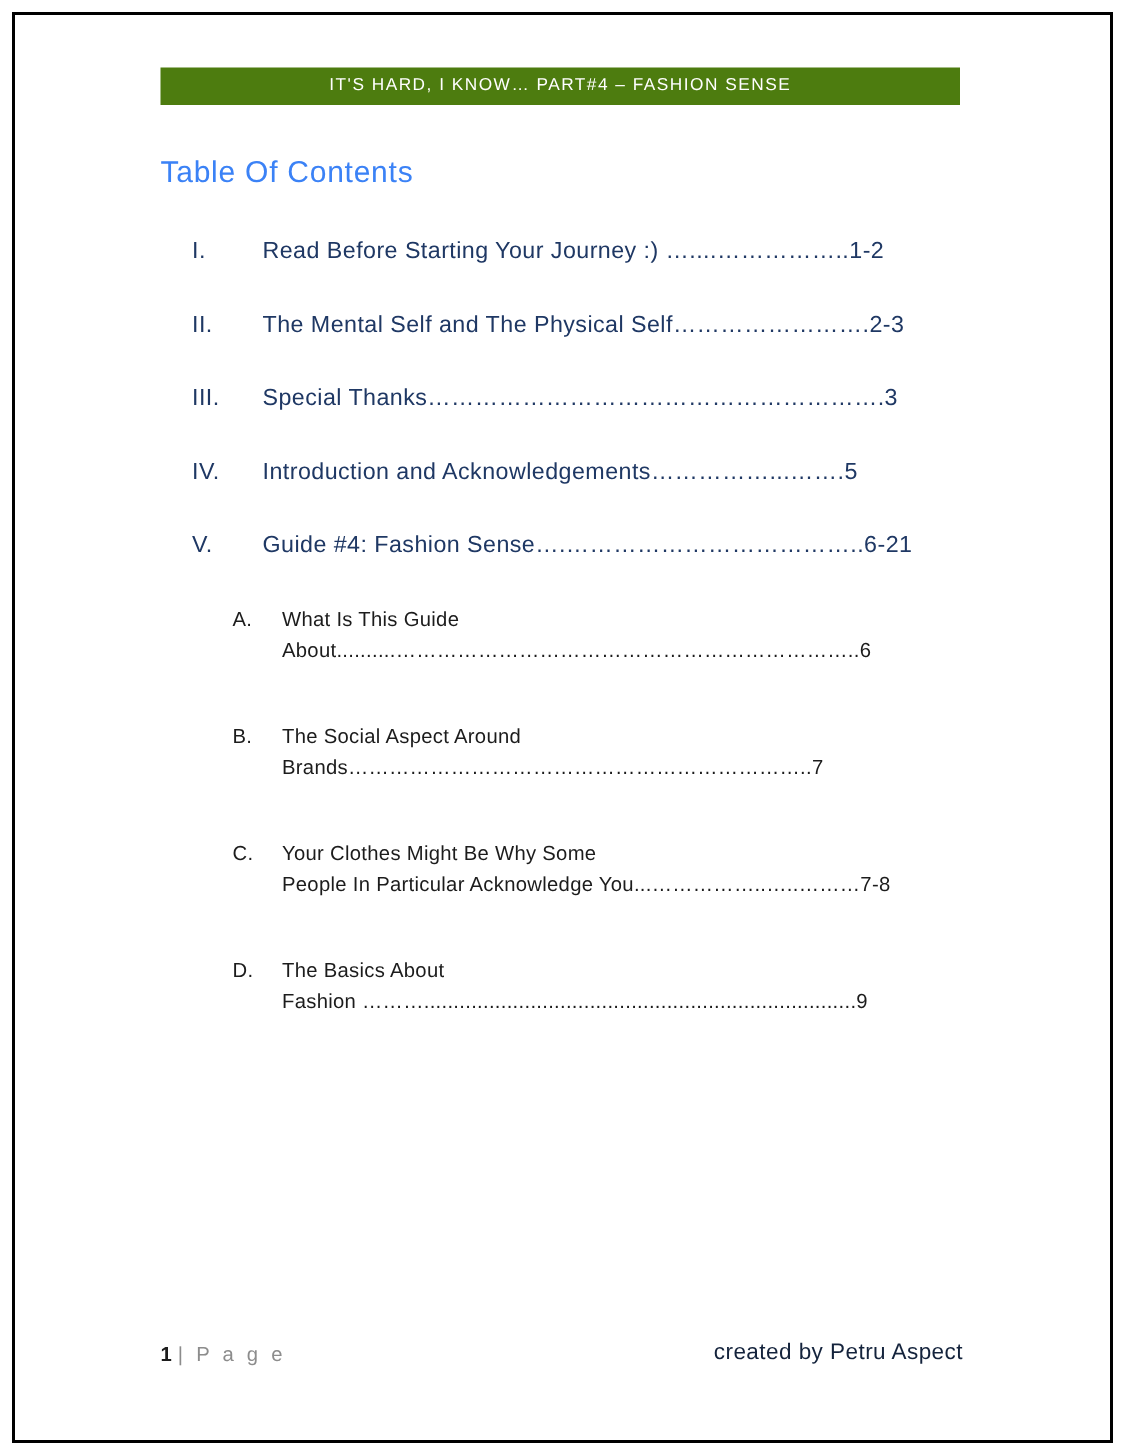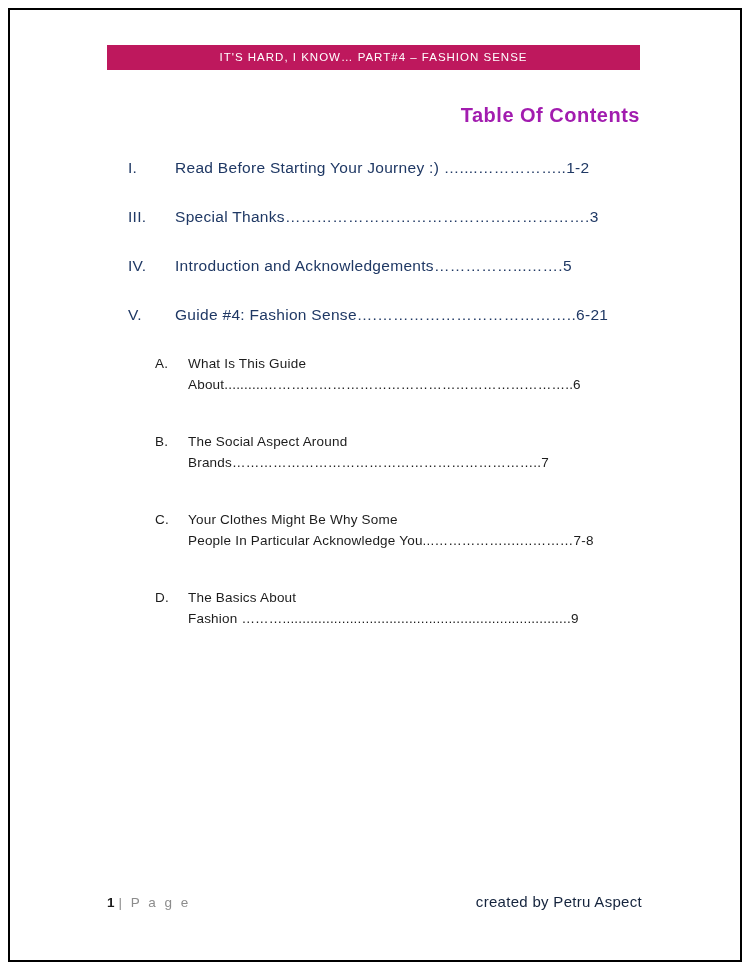--- a/index.html
+++ b/index.html
@@ -24,35 +24,34 @@
     border: 2px solid #000000;
     pointer-events: none;
   }
   .doc-content {
     position: absolute;
     left: 107px;
     top: 45px;
     width: 533px;
   }
   .header-banner {
-    background: #be185d;
+    background: #4d7c0f;
     color: #ffffff;
     height: 25px;
     line-height: 25px;
     text-align: center;
     font-size: 11.5px;
     letter-spacing: 1px;
   }
   .doc-title {
     margin-top: 34px;
     font-size: 20px;
-    font-weight: 700;
-    color: #a21caf;
+    font-weight: 400;
+    color: #3b82f6;
     letter-spacing: 0.5px;
-    text-align: right;
   }
   .toc-main {
     margin-top: 30px;
     padding-left: 21px;
   }
   .toc-row {
     display: flex;
     margin-bottom: 28px;
     font-size: 15.5px;
     color: #1f3864;
@@ -131,20 +130,24 @@
 
     <div class="doc-title">Table Of Contents</div>
 
     <div class="toc-main">
 
       <div class="toc-row">
         <span class="numeral">I.</span>
         <span class="entry-text"><span>Read Before Starting Your Journey :) …....……………..</span><span class="pages">1-2</span></span>
       </div>
 
+      <div class="toc-row">
+        <span class="numeral">II.</span>
+        <span class="entry-text"><span>The Mental Self and The Physical Self…………………….</span><span class="pages">2-3</span></span>
+      </div>
 
       <div class="toc-row">
         <span class="numeral">III.</span>
         <span class="entry-text"><span>Special Thanks………………………………………………….</span><span class="pages">3</span></span>
       </div>
 
       <div class="toc-row">
         <span class="numeral">IV.</span>
         <span class="entry-text"><span>Introduction and Acknowledgements……………...…….</span><span class="pages">5</span></span>
       </div>

